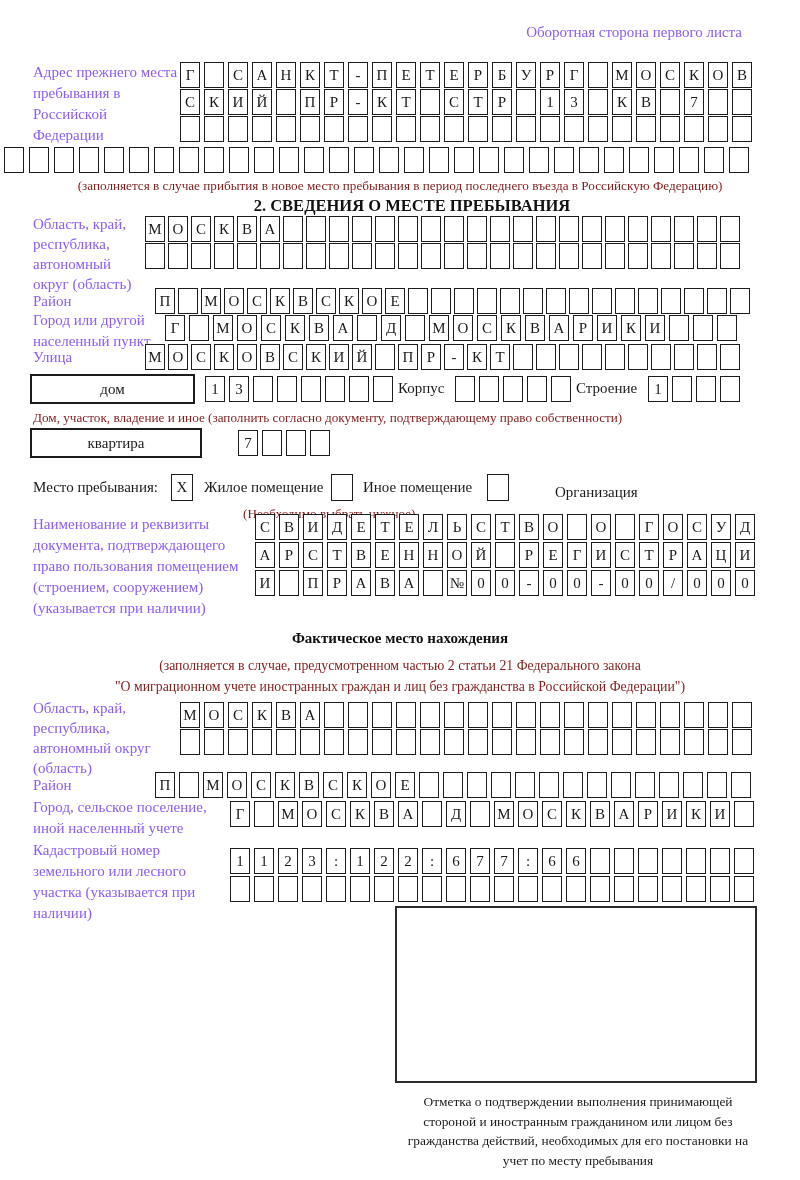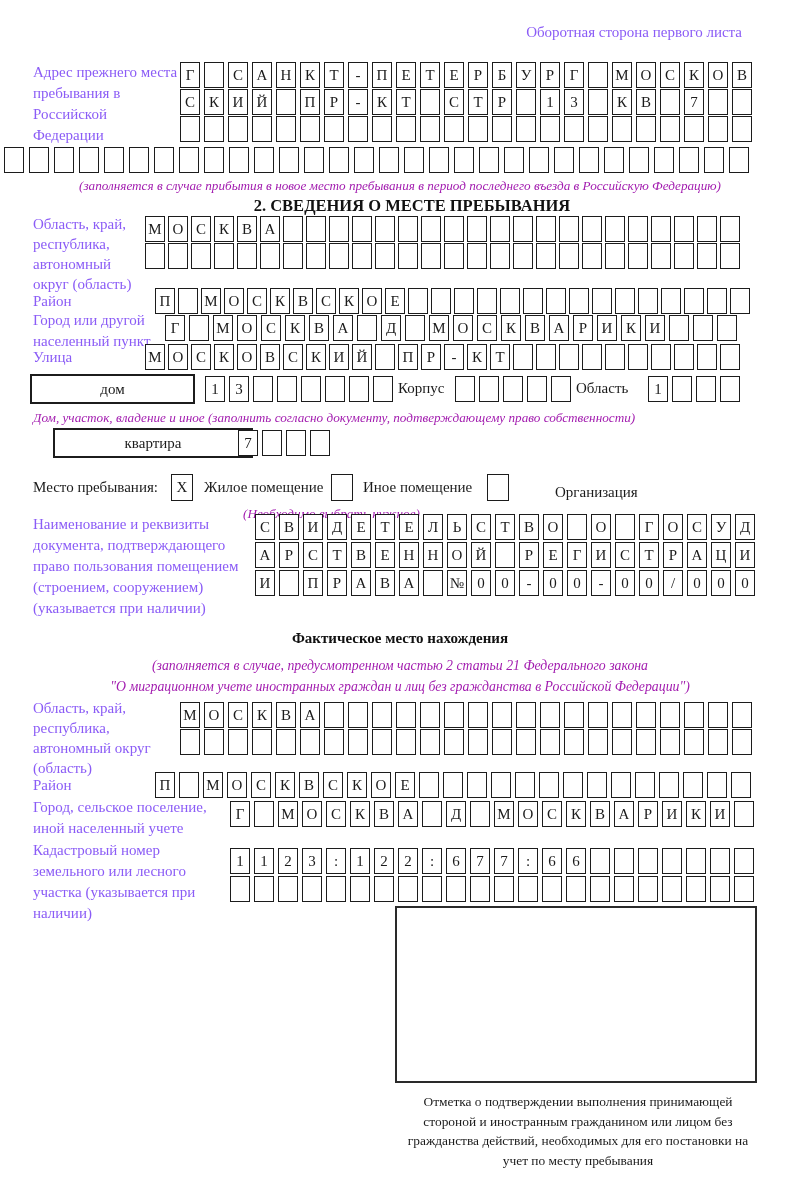--- a/index.html
+++ b/index.html
@@ -2,21 +2,21 @@
 <html><head>
 <meta charset="utf-8">
 <style>
   html,body { margin:0; padding:0; background:#ffffff; }
   .page {
     position:relative; width:800px; height:1180px; background:#ffffff;
     font-family:"Liberation Serif", serif; color:#1b1b1b; overflow:hidden;
   }
   .lbl { position:absolute; font-size:15px; line-height:21px; color:#8b5cf6; }
   .lbl.tight { line-height:20px; }
-  .note { position:absolute; font-size:13.2px; line-height:17px; color:#a21caf;font-style:italic; }
+  .note { position:absolute; font-size:13.2px; line-height:17px; color:#7f1d1d; }
   .center { left:0; right:0; text-align:center; }
   .title { position:absolute; left:0; right:0; text-align:center; font-weight:bold; color:#111; }
   .cellrow { position:absolute; display:flex; gap:4px; }
   .cellrow.g3 { gap:3px; }
   .cellrow.g5 { gap:5px; }
   .cell {
     box-sizing:border-box; flex:0 0 auto; width:20px; height:26px;
     border:1.6px solid #1c1c1c; background:#fff;
     display:flex; align-items:center; justify-content:center;
     font-size:15px; font-family:"Liberation Serif", serif;
@@ -314,30 +314,30 @@
       <span class="cell"></span>
     </div>
   <div class="inline-lbl" style="top:380px; left:398px;">Корпус</div>
   <div class="cellrow" style="top:376px; left:455px;">
       <span class="cell"></span>
       <span class="cell"></span>
       <span class="cell"></span>
       <span class="cell"></span>
       <span class="cell"></span>
     </div>
-  <div class="inline-lbl" style="top:380px; left:576px;">Область</div>
+  <div class="inline-lbl" style="top:380px; left:576px;">Строение</div>
   <div class="cellrow" style="top:376px; left:648px;">
       <span class="cell">1</span>
       <span class="cell"></span>
       <span class="cell"></span>
       <span class="cell"></span>
     </div>
   <div class="note" style="top:409px; left:33px;">Дом, участок, владение и иное (заполнить согласно документу, подтверждающему право собственности)</div>
 
-  <div class="wide-box" style="top:428px; left:30px; width:200px;margin-left:23px;">квартира</div>
+  <div class="wide-box" style="top:428px; left:30px; width:172px;">квартира</div>
   <div class="cellrow" style="top:430px; left:238px;">
       <span class="cell">7</span>
       <span class="cell"></span>
       <span class="cell"></span>
       <span class="cell"></span>
     </div>
 
   <div class="inline-lbl" style="top:479px; left:33px;">Место пребывания:</div>
   <div class="checkbox" style="top:474px; left:171px;">X</div>
   <div class="inline-lbl" style="top:479px; left:204px;">Жилое помещение</div>

